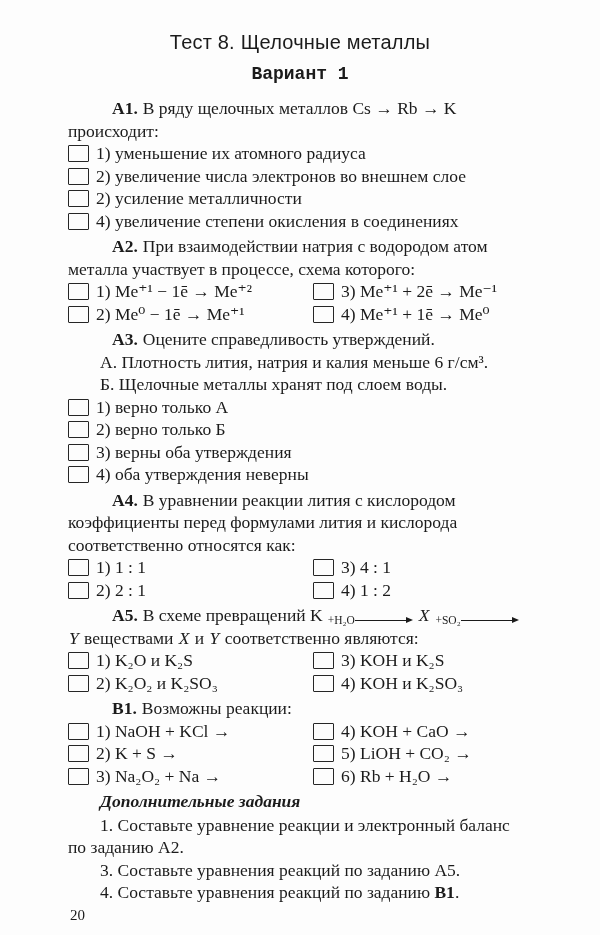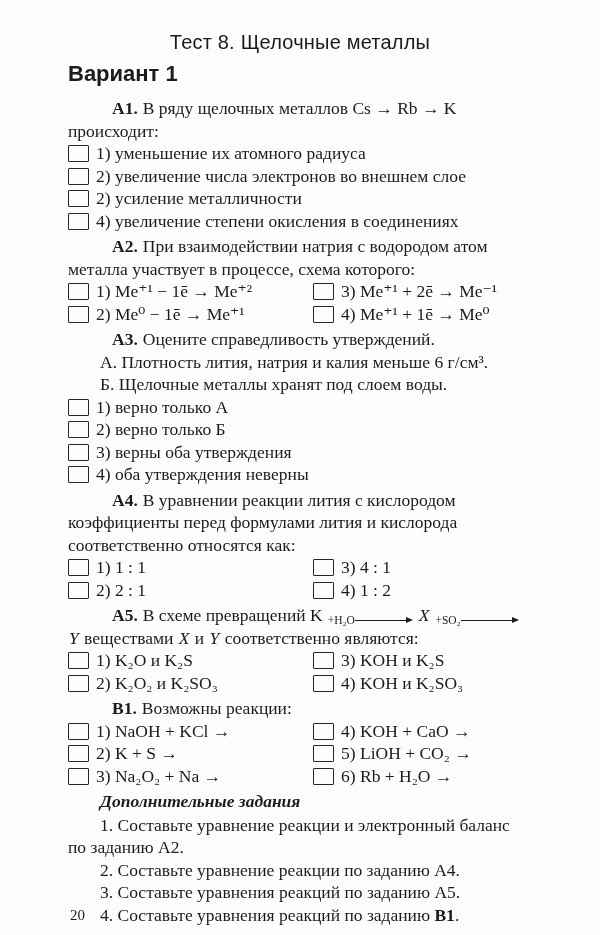--- a/index.html
+++ b/index.html
@@ -10,23 +10,23 @@
     font-family:"Liberation Serif","DejaVu Serif",serif;
     font-size:17.5px; line-height:22.5px;
     position:relative; overflow:hidden;
   }
   .title {
     text-align:center; margin:4px 0 10px;
     font-family:"Liberation Sans","DejaVu Sans",sans-serif;
     font-weight:400; font-size:20px; line-height:24px; letter-spacing:.2px;
   }
   .variant {
-    margin:0 0 13px;
-    font-family:Liberation Sans, sans-serif;
-    font-weight:700; font-size:22px; line-height:20px;
+    text-align:center; margin:0 0 13px;
+    font-family:Liberation Mono, monospace;
+    font-weight:700; font-size:18px; line-height:20px;
   }
   .q { margin:0 0 3px; }
   .stem { margin:0; }
   .qlabel { font-weight:700; padding-right:5px;margin-left:44px; }
   .opt { display:flex; align-items:flex-start; min-height:22.5px; }
   .cb {
     flex:0 0 auto; width:19px; height:15px;
     border:1.6px solid #262626; border-radius:1px;
     margin:3px 7px 0 0; background:transparent; cursor:pointer;
   }
@@ -198,20 +198,19 @@
       <div class="opt">
           <span class="cb"></span>
           <span class="opt-text">6) Rb + H₂O →</span>
         </div>
     </div>
   </section>
 
   <section>
     <p class="add-heading">Дополнительные задания</p>
     <p class="add-item">1. Составьте уравнение реакции и электронный баланс по заданию А2.</p>
-    <p class="add-item">2. Составьте уравнение реакции по заданию А4.</p>
     <p class="add-item">3. Составьте уравнения реакций по заданию А5.</p>
     <p class="add-item"><span>4. Составьте уравнения реакций по заданию </span><b>В1</b><span>.</span></p>
   </section>
 
   <div class="pageno">20</div>
 
 </div>
 
 </body></html>

